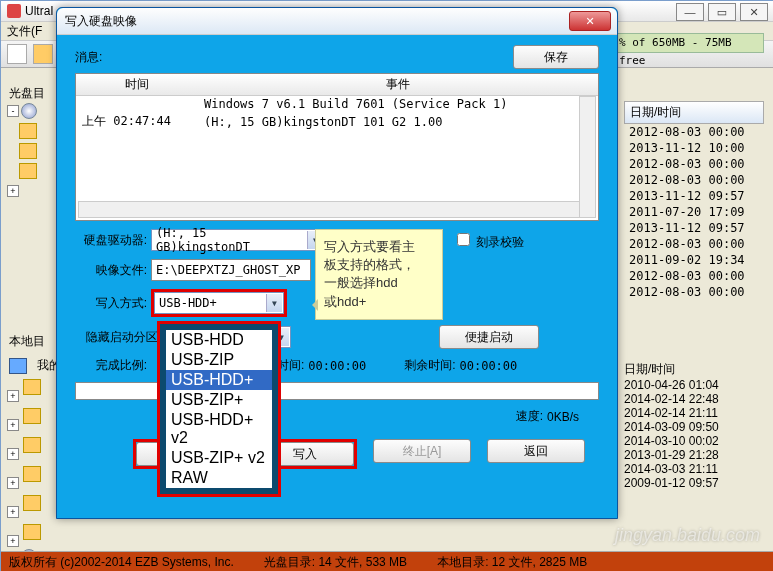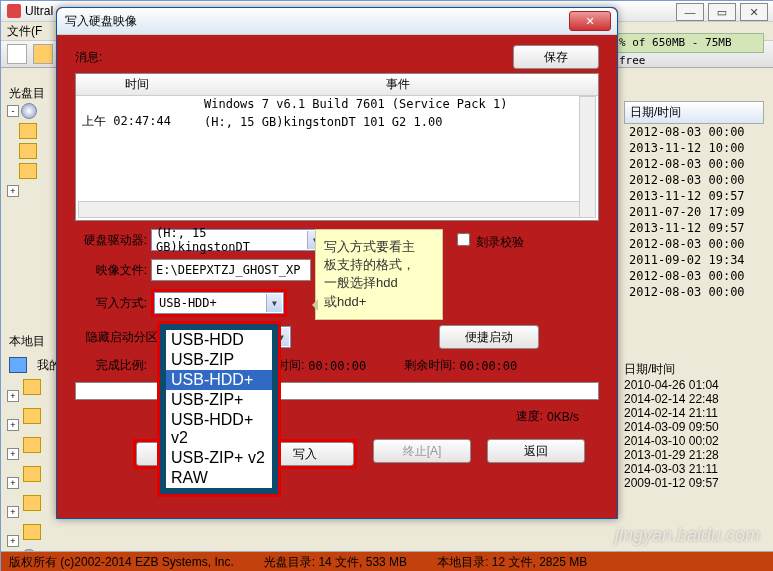--- a/index.html
+++ b/index.html
@@ -18,21 +18,21 @@
 .tree{position:absolute;left:4px;width:50px}
 .tree .folder{width:16px;height:14px;background:#fc6;border:1px solid #b90;margin:4px 2px;display:block}
 .tree .pm{width:10px;height:10px;border:1px solid #888;background:#fff;display:inline-flex;align-items:center;justify-content:center;font-size:9px;margin:2px}
 .rpanel{position:absolute;right:10px;top:100px;width:140px}
 .rpanel .hdr{background:linear-gradient(#fff,#dbe7f5);border:1px solid #aaa;padding:2px 5px;font-size:12px}
 .rpanel .row{padding:1px 5px;font-family:Consolas,monospace;font-size:12px;white-space:nowrap}
 .rpanel2{position:absolute;right:10px;top:360px;width:140px}
 .topbar{position:absolute;right:10px;top:32px;height:18px;width:140px;background:#d4e6b8;border:1px solid #9b9;padding:0 4px;font-family:Consolas,monospace;font-size:11px;line-height:18px}
 .statusbar{position:absolute;left:0;right:0;bottom:0;height:20px;background:#c2410c;border-top:1px solid #aaa;display:flex;align-items:center;padding:0 8px;font-size:12px;gap:30px}
 
-.dlg{position:absolute;left:55px;top:6px;width:560px;height:510px;background:#b91c1c;border:1px solid #0a55a0;border-radius:6px 6px 0 0;box-shadow:0 0 8px rgba(0,0,0,.4)}
+.dlg{position:absolute;left:55px;top:6px;width:560px;height:510px;background:#0ea5e9;border:1px solid #0a55a0;border-radius:6px 6px 0 0;box-shadow:0 0 8px rgba(0,0,0,.4)}
 .dlg-title{height:26px;background:linear-gradient(#fefefe,#dce8f5);border-bottom:1px solid #ccc;display:flex;align-items:center;padding:0 8px;font-size:12px;border-radius:6px 6px 0 0}
 .dlg-close{position:absolute;right:6px;top:3px;width:40px;height:18px;background:linear-gradient(#e99,#c33);color:#fff;border:1px solid #a22;border-radius:3px;display:flex;align-items:center;justify-content:center;font-size:11px}
 .dlg-body{padding:10px 18px}
 .msgbar{display:flex;align-items:center;margin-bottom:4px}
 .msgbar .lbl{font-size:12px}
 .btn{min-width:64px;height:22px;background:linear-gradient(#fdfdfd,#e4e4e4);border:1px solid #8a8a8a;border-radius:3px;font-size:12px;display:inline-flex;align-items:center;justify-content:center;padding:0 10px;cursor:default}
 .logbox{border:1px solid #888;background:#fff;height:146px;position:relative}
 .logbox table{width:100%;border-collapse:collapse;font-family:Consolas,SimSun,monospace;font-size:12px}
 .logbox th{text-align:center;background:linear-gradient(#fff,#e9e9e9);border-bottom:1px solid #ccc;padding:2px 6px;font-weight:normal}
 .logbox td{padding:1px 6px}
@@ -48,21 +48,21 @@
 .dropdown div{padding:1px 5px}
 .dropdown .sel{background:#316ac5;color:#fff}
 .annot{position:absolute;background:#ffffc8;border:1px solid #cc9;padding:8px 8px;font-size:13px;color:#333;line-height:1.4;z-index:5}
 .annot:before{content:"";position:absolute;left:-10px;bottom:8px;border:6px solid transparent;border-right-color:#cc9}
 .prog{flex:1;height:16px;border:1px solid #888;background:#fff}
 .btnrow{display:flex;gap:16px;margin-top:14px;padding-left:58px}
 .btnrow .btn{min-width:76px}
 .btnrow .dis{color:#999}
 .cd{width:14px;height:14px;border-radius:50%;background:radial-gradient(#fff,#89c);border:1px solid #789;display:inline-block;margin-right:2px;vertical-align:middle}
 .local-lbl{position:absolute;left:8px;top:332px;font-size:12px}
-.mycomp{position:absolute;left:8px;top:356px;display:flex;align-items:flex-start;gap:10px}
+.mycomp{position:absolute;left:8px;top:356px;display:flex;align-items:flex-end;gap:10px}
 .mycomp .mico{width:16px;height:14px;background:#6af;border:1px solid #358}
 .watermark{position:absolute;right:14px;bottom:26px;font-size:18px;color:rgba(255,255,255,0.55);font-style:italic;text-shadow:0 0 3px rgba(0,0,0,.3)}
 </style>
 </head>
 <body>
 
 <div class="app">
   <div class="app-title">
     <span class="ico"></span>
     <span>UltraI</span>

